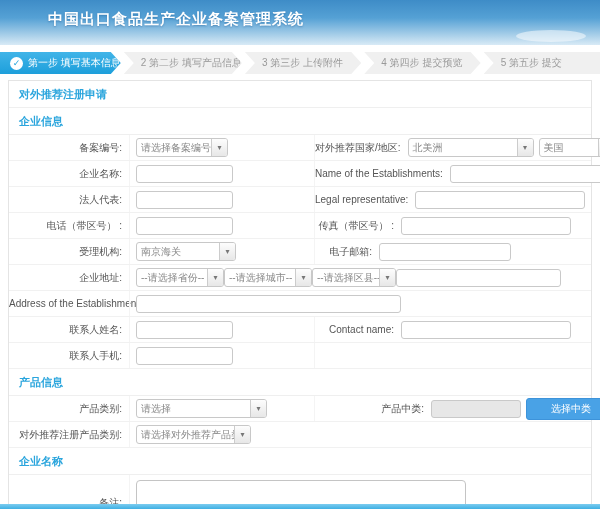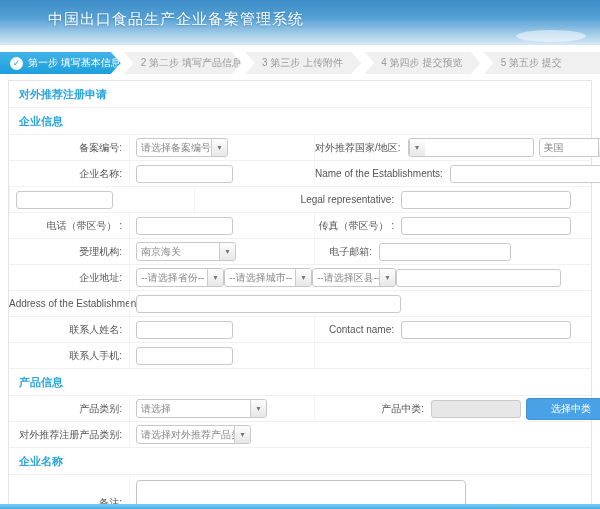--- a/index.html
+++ b/index.html
@@ -3,21 +3,21 @@
 <meta charset="utf-8">
 <style>
   * { box-sizing: border-box; margin: 0; padding: 0; }
   html,body { width:600px; height:509px; overflow:hidden; background:#fff;
     font-family:"Liberation Sans","DejaVu Sans",sans-serif; }
 
   
   .header { height:45px; position:relative;
     background:linear-gradient(180deg,#3e8cc7 0%,#55a1d5 40%,#a8cfe9 78%,#d8eaf6 100%); }
   .header .title { position:absolute; left:48px; top:10px; color:#fff; font-size:15px;
-    font-weight:normal; letter-spacing:1px; text-shadow:0 1px 2px rgba(0,60,120,.35); }
+    font-weight:bold; letter-spacing:1px; text-shadow:0 1px 2px rgba(0,60,120,.35); }
   .header .cloud { position:absolute; right:14px; bottom:3px; width:70px; height:12px;
     background:rgba(255,255,255,.5); border-radius:50%; }
 
   
   .stepbar { display:flex; height:22px; margin:7px 0 6px 0; }
   .step { flex:1; display:flex; align-items:center; background:#f0f0f0; color:#999;
     font-size:10px; padding-left:17px; margin-right:3px; white-space:nowrap; cursor:pointer;
     clip-path:polygon(0 0,calc(100% - 10px) 0,100% 50%,calc(100% - 10px) 100%,0 100%,10px 50%); }
   .step:first-child { clip-path:polygon(0 0,calc(100% - 10px) 0,100% 50%,calc(100% - 10px) 100%,0 100%);
     padding-left:10px; }
@@ -102,20 +102,21 @@
     <div class="c1">备案编号:</div>
     <div class="f1">
       <div class="sel" style="width:92px">
         <span class="txt">请选择备案编号</span>
         <span class="arr">▾</span>
       </div>
     </div>
     <div class="c2">对外推荐国家/地区:</div>
     <div class="f2 wide">
       <div class="sel" style="width:126px">
+        <span class="txt">北美洲</span>
         <span class="arr">▾</span>
       </div>
       <div class="sel" style="width:76px">
         <span class="txt">美国</span>
         <span class="arr">▾</span>
       </div>
     </div>
   </div>
 
   <div class="row">
@@ -123,20 +124,21 @@
     <div class="f1">
         <input class="inp" value="" style="">
       </div>
     <div class="c2">Name of the Establishments:</div>
     <div class="f2">
         <input class="inp w-lg" value="" style="">
       </div>
   </div>
 
   <div class="row">
+    <div class="c1">法人代表:</div>
     <div class="f1">
         <input class="inp" value="" style="">
       </div>
     <div class="c2">Legal representative:</div>
     <div class="f2">
         <input class="inp w-lg" value="" style="">
       </div>
   </div>
 
   <div class="row">

